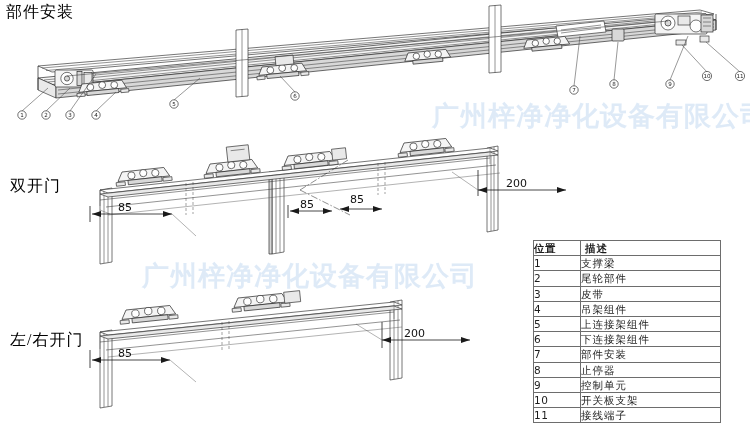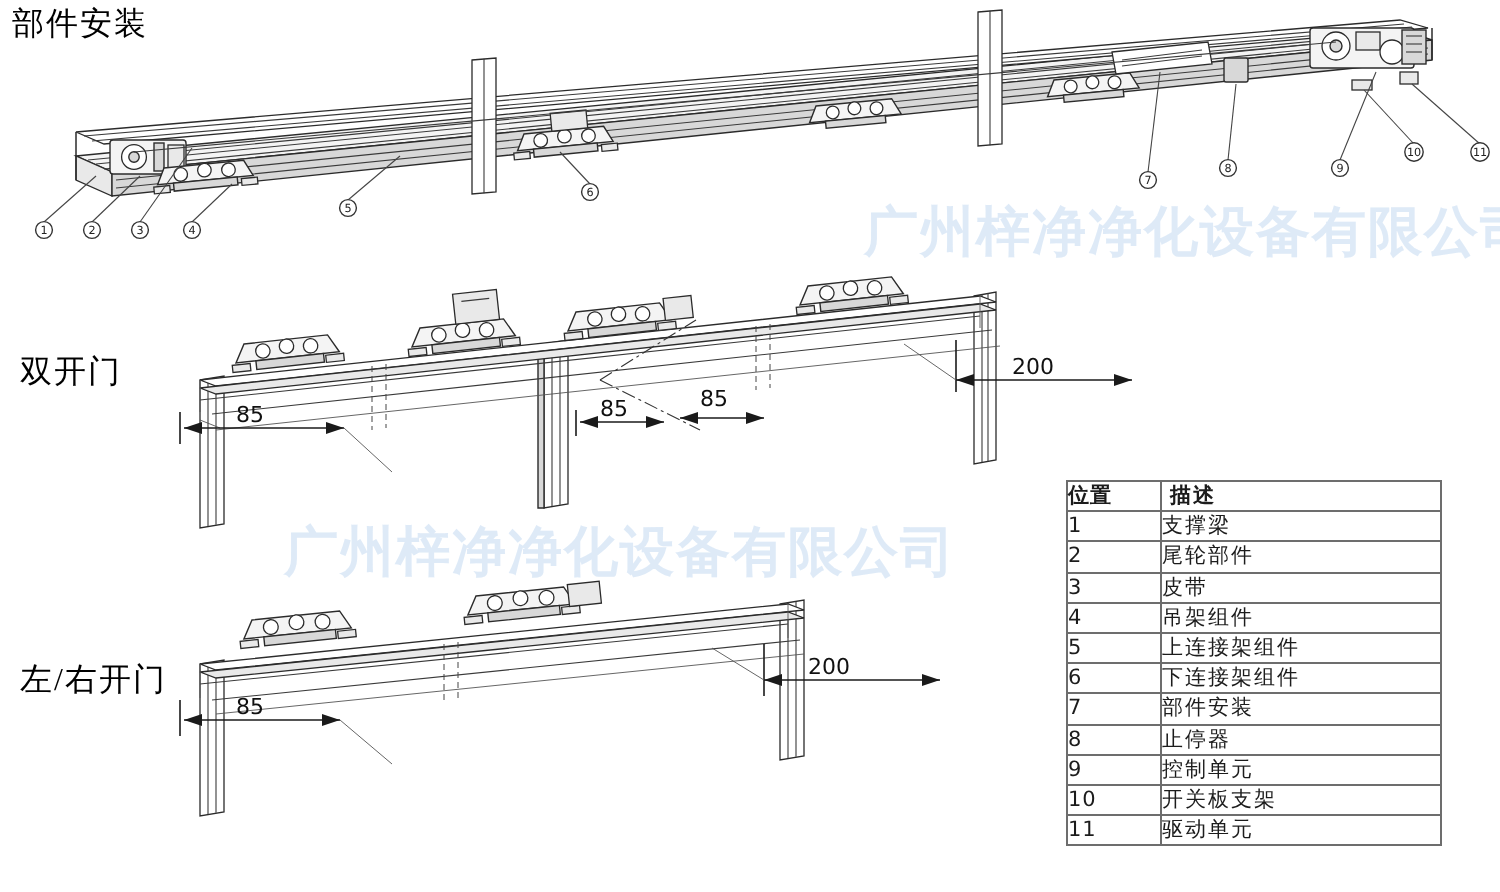--- a/index.html
+++ b/index.html
@@ -435,19 +435,19 @@
           <tr>
             <td class="c-pos">9</td>
             <td class="c-desc">控制单元</td>
           </tr>
           <tr>
             <td class="c-pos">10</td>
             <td class="c-desc">开关板支架</td>
           </tr>
           <tr>
             <td class="c-pos">11</td>
-            <td class="c-desc">驱动单元</td>
+            <td class="c-desc">接线端子</td>
           </tr>
         </tbody>
     </table>
   </div>
 
 </div>
 
 </body></html>

